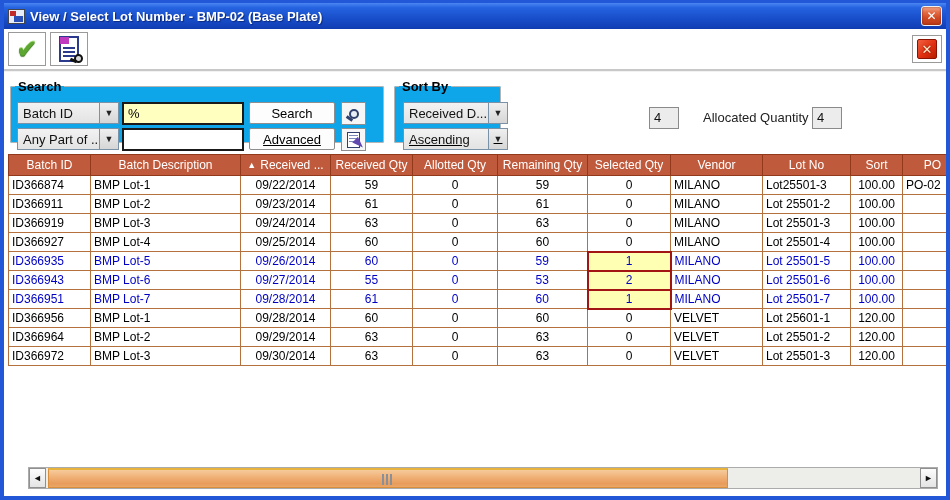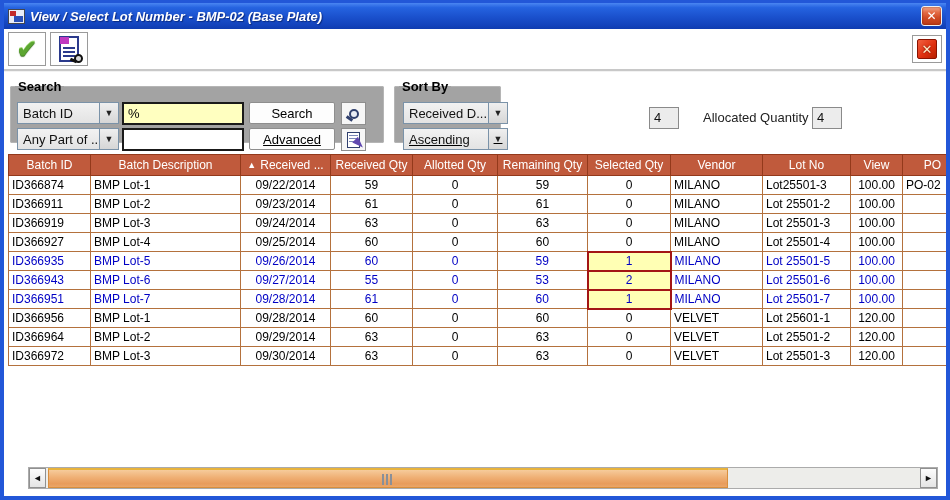--- a/index.html
+++ b/index.html
@@ -10,21 +10,21 @@
             border-bottom:4px solid #2257D8; border-top:3px solid #2257D8; overflow:hidden; }
 
   
   .titlebar { position:absolute; top:0; left:0; right:0; height:26px;
     background:linear-gradient(180deg,#4A86F2 0%,#2563E0 18%,#1A50CC 55%,#1343BC 85%,#0F3CB0 100%);
     display:flex; align-items:center; padding:0 4px; }
   .titleicon { width:17px; height:15px; margin-right:5px; background:#E8ECF8; border:1px solid #44464E;
     position:relative; flex:0 0 auto; }
   .titleicon::before { content:""; position:absolute; left:1px; top:1px; width:6px; height:5px; background:#C22A2A; }
   .titleicon::after  { content:""; position:absolute; right:1px; bottom:1px; width:9px; height:6px; background:#2A50B8; }
-  .title { color:#fff; font-weight:bold; font-size:13px; text-shadow:1px 1px 1px #0A2A80; white-space:nowrap; flex:1;font-style:italic; }
+  .title { color:#fff; font-weight:bold; font-size:13px; text-shadow:1px 1px 1px #0A2A80; white-space:nowrap; flex:1; }
   .tb-close { width:21px; height:20px; border:1px solid #F0F0F0; border-radius:3px;
     background:linear-gradient(180deg,#F1A98C 0%,#E46B45 30%,#D04A24 60%,#B93A17 100%);
     color:#fff; font-weight:bold; font-size:12px; display:flex; align-items:center; justify-content:center;
     cursor:pointer; box-shadow:inset 0 0 2px #7E1F06; }
 
   
   .toolbar { position:absolute; top:26px; left:0; right:0; height:42px; background:#fff;
     border-bottom:2px solid #C8C8C8; box-shadow:0 1px 0 #F2F2F2; display:flex; align-items:center; padding:0 4px; }
   .tool-btn { width:38px; height:34px; background:#fff; border:1px solid #9A9A9A; margin-right:4px;
     display:flex; align-items:center; justify-content:center; cursor:pointer; position:relative; }
@@ -41,21 +41,21 @@
   .close-btn2 { width:30px; height:28px; background:#fff; border:1px solid #9A9A9A;
     display:flex; align-items:center; justify-content:center; cursor:pointer; }
   .redx { width:20px; height:20px; border:1px solid #8A1200; border-radius:2px;
     background:linear-gradient(135deg,#F06040 0%,#E03010 55%,#B52000 100%);
     color:#FFE9C8; font-weight:bold; font-size:13px; display:flex; align-items:center; justify-content:center;
     text-shadow:0 0 2px #5E0E00; }
 
   
   .content { position:absolute; top:70px; left:0; right:0; bottom:0; background:#fff; }
 
-  fieldset { position:absolute; border:1px solid #B5B5B5; border-radius:2px; background:#a3a3a3; }
+  fieldset { position:absolute; border:1px solid #B5B5B5; border-radius:2px; background:#0ea5e9; }
   legend { font-size:13px; font-weight:bold; color:#000; margin-left:4px; padding:0 3px; }
   .search-box { left:6px; top:6px; width:374px; height:64px; }
   .sort-box  { left:390px; top:6px; width:107px; height:64px; }
 
   .combo { position:absolute; height:22px; display:flex; border:1px solid #7A92A8; background:#E9E9E9; cursor:pointer; }
   .combo .ctext { flex:1; font-size:13px; color:#111; padding:3px 4px 0 5px; overflow:hidden; white-space:nowrap;
     background:linear-gradient(180deg,#F2F2F2,#E3E3E3); }
   .combo .cbtn { width:19px; border-left:1px solid #7A92A8; background:linear-gradient(180deg,#EFEFEF,#D6D6D6);
     display:flex; align-items:center; justify-content:center; font-size:9px; color:#222; }
 
@@ -202,21 +202,21 @@
             <tr>
               <th>Batch ID</th>
               <th>Batch Description</th>
               <th><span class="sort-ic">▲</span>Received ...</th>
               <th>Received Qty</th>
               <th>Allotted Qty</th>
               <th>Remaining Qty</th>
               <th>Selected Qty</th>
               <th>Vendor</th>
               <th>Lot No</th>
-              <th>View</th>
+              <th>Sort</th>
               <th>PO</th>
             </tr>
           </thead>
           <tbody>
             <tr class="">
               <td class="al">ID366874</td>
               <td class="al">BMP Lot-1</td>
               <td class="ar">09/22/2014</td>
               <td class="ar">59</td>
               <td class="ar">0</td>

